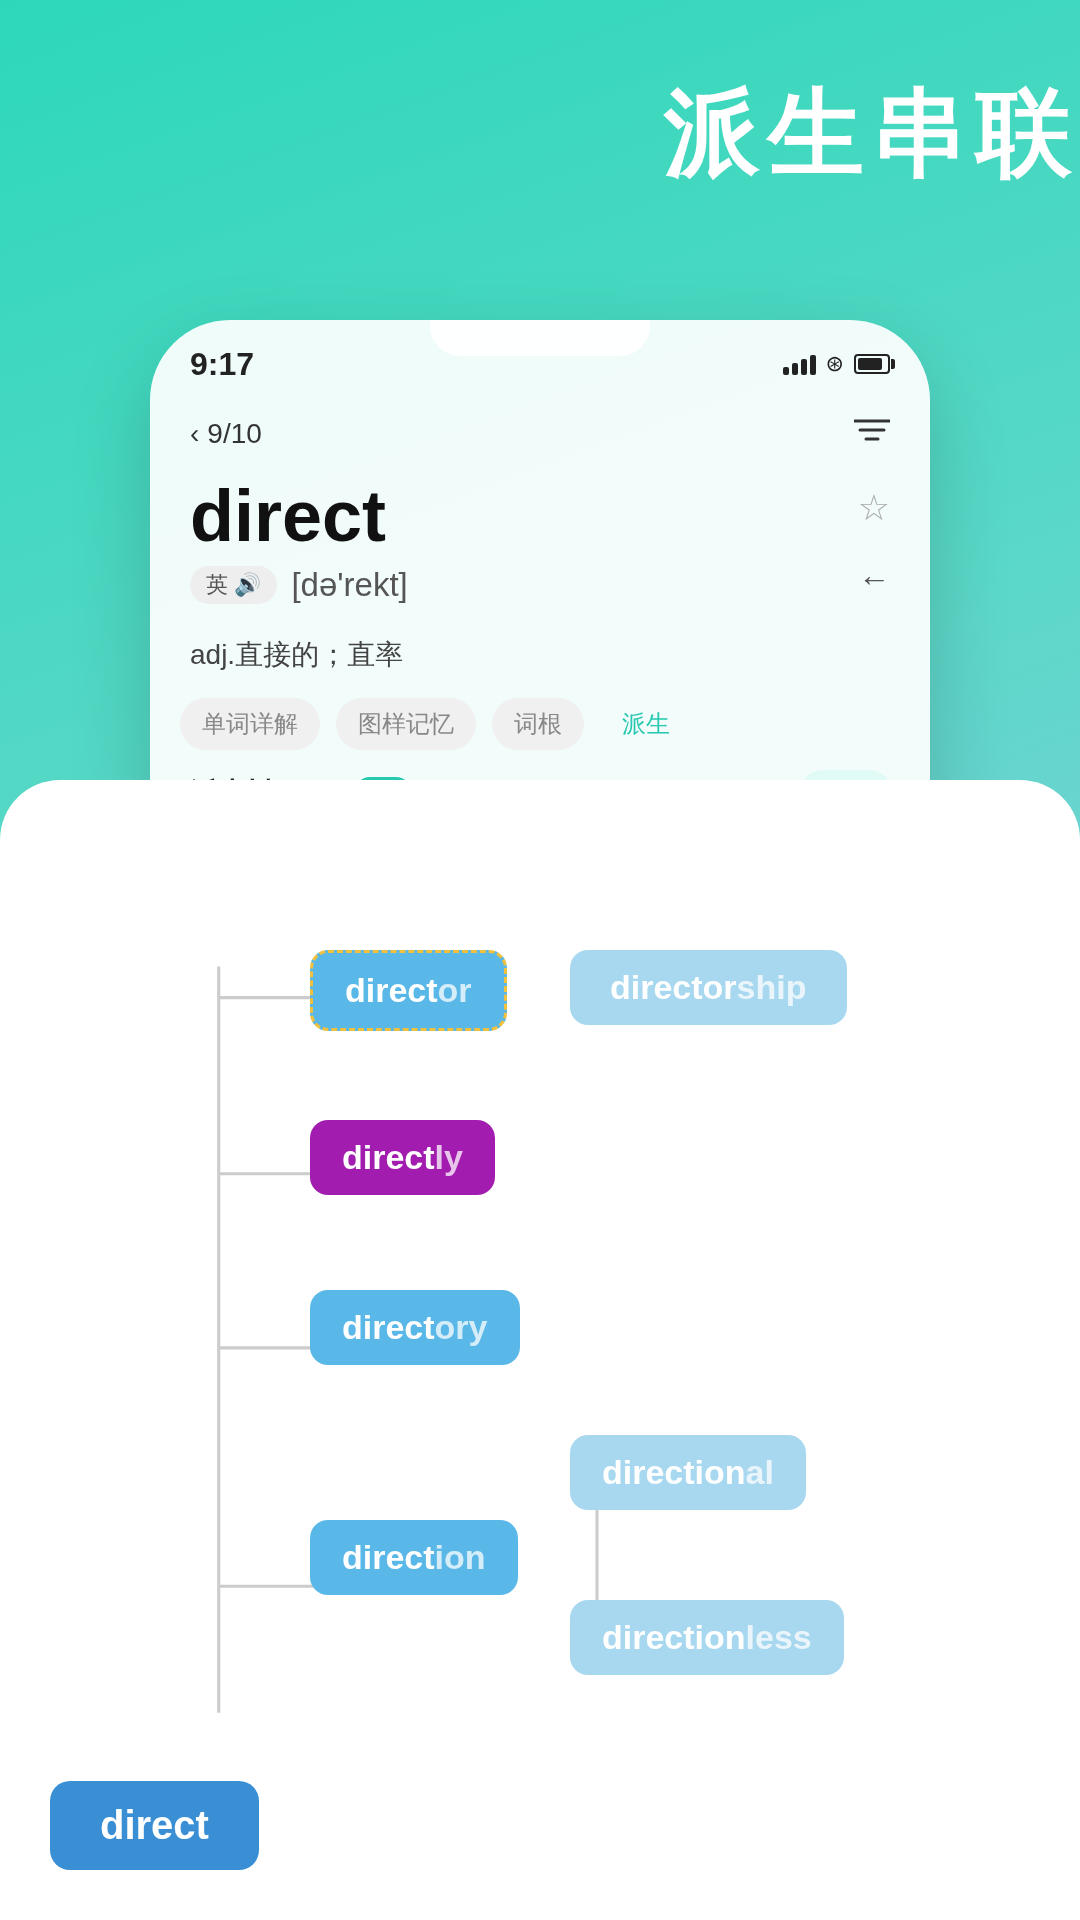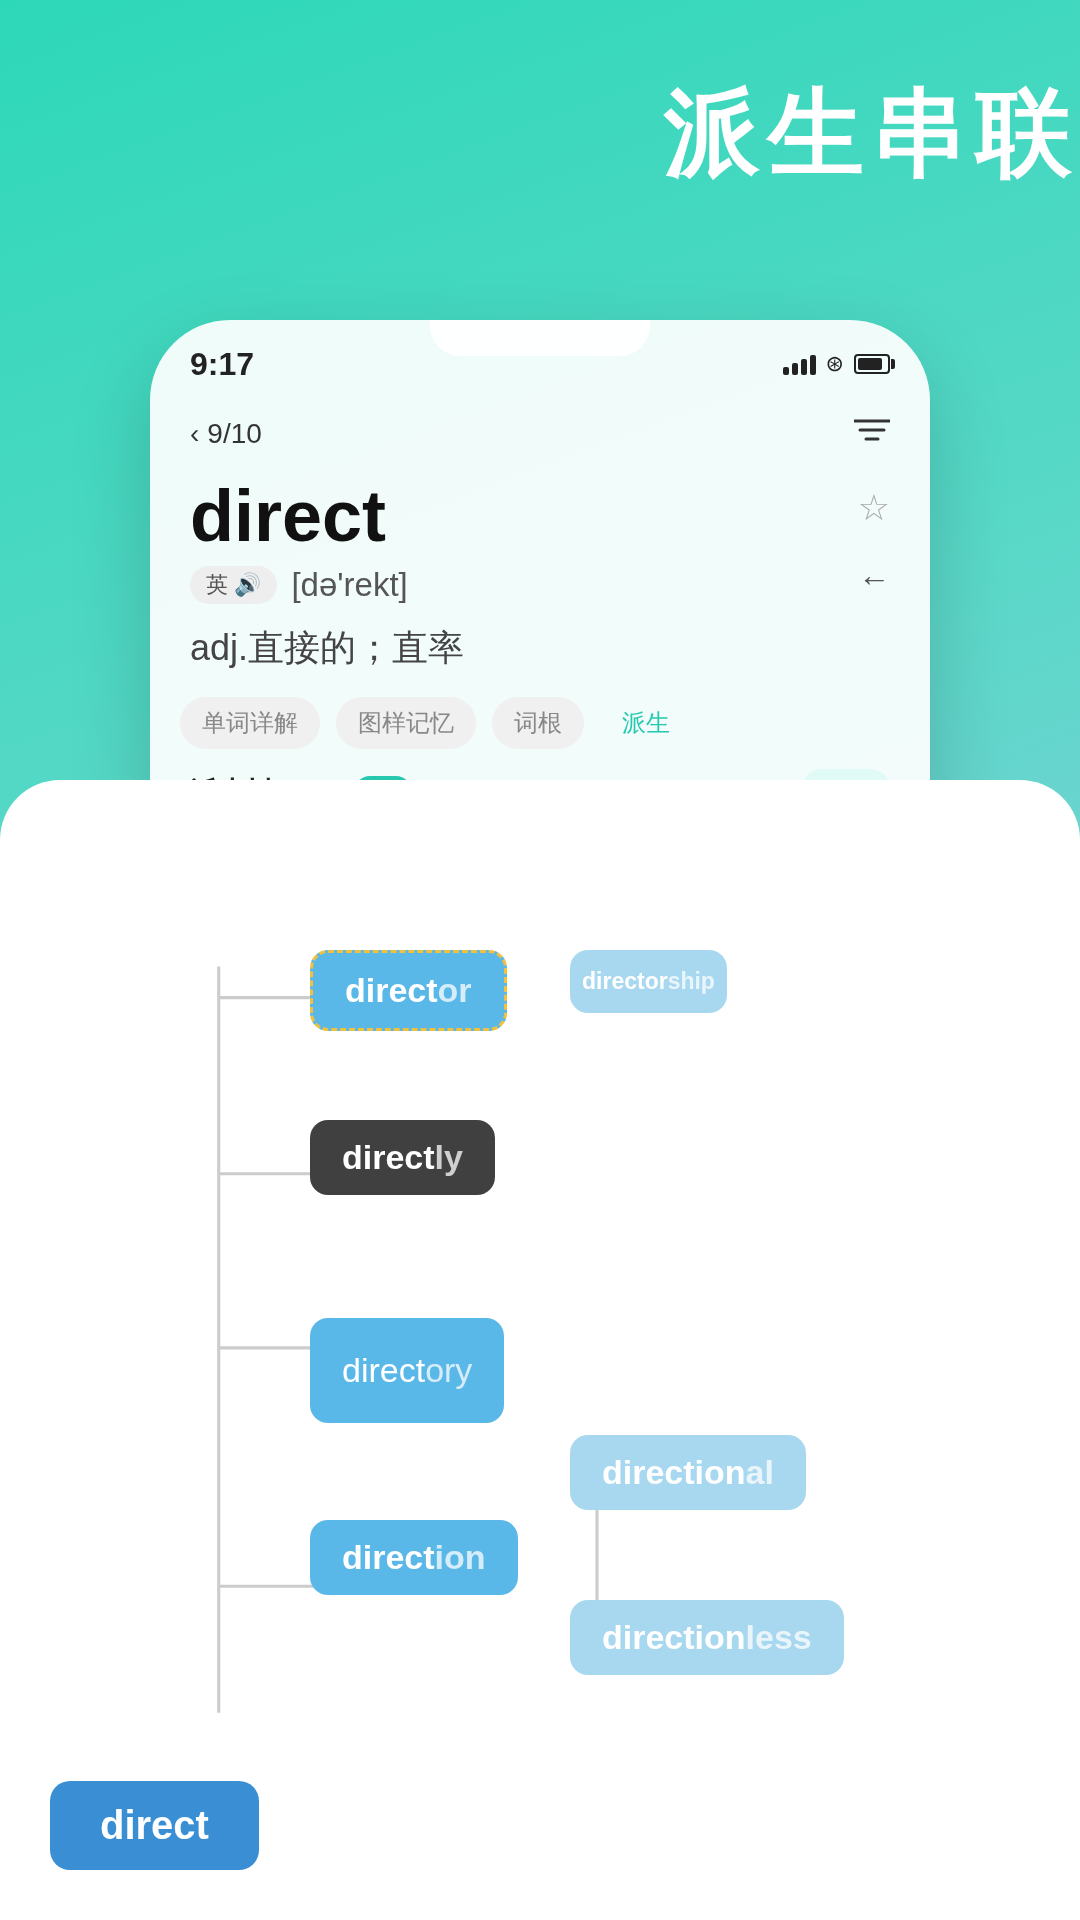--- a/index.html
+++ b/index.html
@@ -189,23 +189,23 @@
       color: #555;
     }
     .back-arrow {
       position: absolute;
       right: 40px;
       top: 90px;
       font-size: 32px;
       color: #555;
     }
     .definition {
-      font-size: 36px;
+      font-size: 28px;
       color: #444;
-      margin-top: 20px;
+      margin-top: 32px;
       padding: 0 0px;
     }
 
     
     .tabs-row {
       display: flex;
       gap: 16px;
       padding: 24px 30px 0 30px;
       flex-wrap: nowrap;
     }
@@ -401,29 +401,29 @@
       <line x1="545" y1="700" x2="545" y2="860" stroke="#ccc" stroke-width="3"></line>
       <line x1="545" y1="860" x2="570" y2="860" stroke="#ccc" stroke-width="3"></line>
 
       <line x1="545" y1="778" x2="570" y2="778" stroke="transparent" stroke-width="0"></line>
     </svg>
 
     <div style="position:absolute; left:310px; top:170px; border:3px dashed #f0c040; background:#5ab8e8; color:white; border-radius:18px; padding:18px 32px; font-size:34px; font-weight:600;">
       <span>direct<span style="color:rgba(255,255,255,0.75)">or</span></span>
     </div>
 
-    <div style="position:absolute; left:570px; top:170px; background:#a8d8f0; color:white; border-radius:18px; padding:18px 12px; font-size:23px; font-weight:600;">
+    <div style="position:absolute; left:570px; top:170px; background:#a8d8f0; color:white; border-radius:18px; padding:18px 40px; font-size:34px; font-weight:600;">
       <span>director<span style="color:rgba(255,255,255,0.75)">ship</span></span>
     </div>
 
-    <div style="position:absolute; left:310px; top:340px; background:#404040; color:white; border-radius:18px; padding:18px 32px; font-size:34px; font-weight:600;">
+    <div style="position:absolute; left:310px; top:340px; background:#a21caf; color:white; border-radius:18px; padding:18px 32px; font-size:34px; font-weight:600;">
       <span>direct<span style="color:rgba(255,255,255,0.75)">ly</span></span>
     </div>
 
-    <div style="position:absolute; left:310px; top:538px; background:#5ab8e8; color:white; border-radius:18px; padding:33px 32px; font-size:34px; font-weight:400;">
+    <div style="position:absolute; left:310px; top:510px; background:#5ab8e8; color:white; border-radius:18px; padding:18px 32px; font-size:34px; font-weight:700;">
       <span>direct<span style="color:rgba(255,255,255,0.75)">ory</span></span>
     </div>
 
     <div style="position:absolute; left:310px; top:740px; background:#5ab8e8; color:white; border-radius:18px; padding:18px 32px; font-size:34px; font-weight:600;">
       <span>direct<span style="color:rgba(255,255,255,0.75)">ion</span></span>
     </div>
 
     <div style="position:absolute; left:570px; top:820px; background:#a8d8f0; color:white; border-radius:18px; padding:18px 32px; font-size:34px; font-weight:600;">
       <span>direction<span style="color:rgba(255,255,255,0.75)">less</span></span>
     </div>

